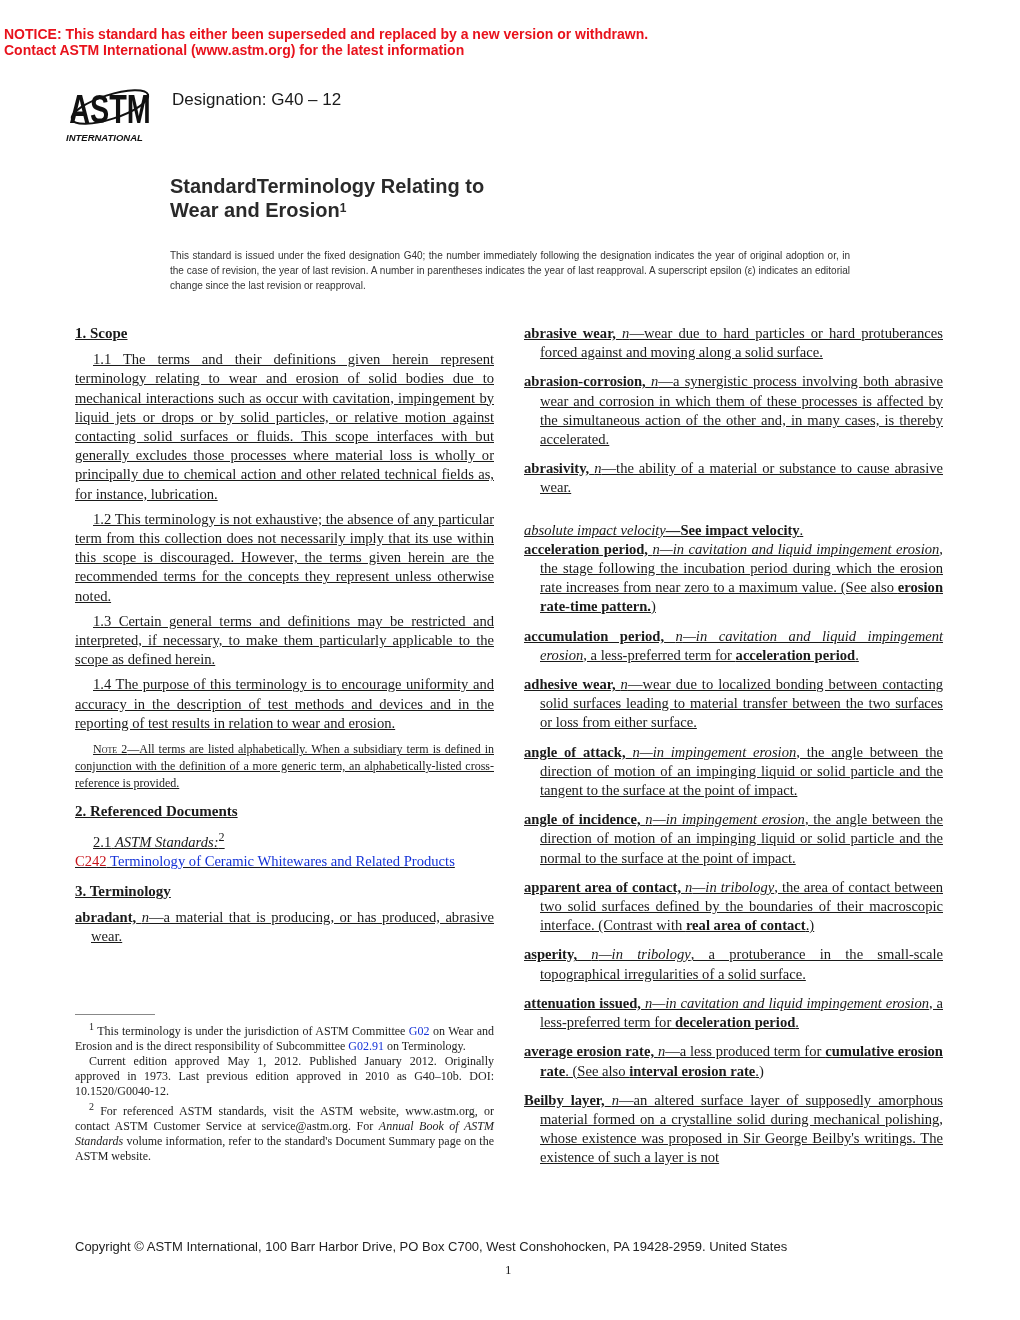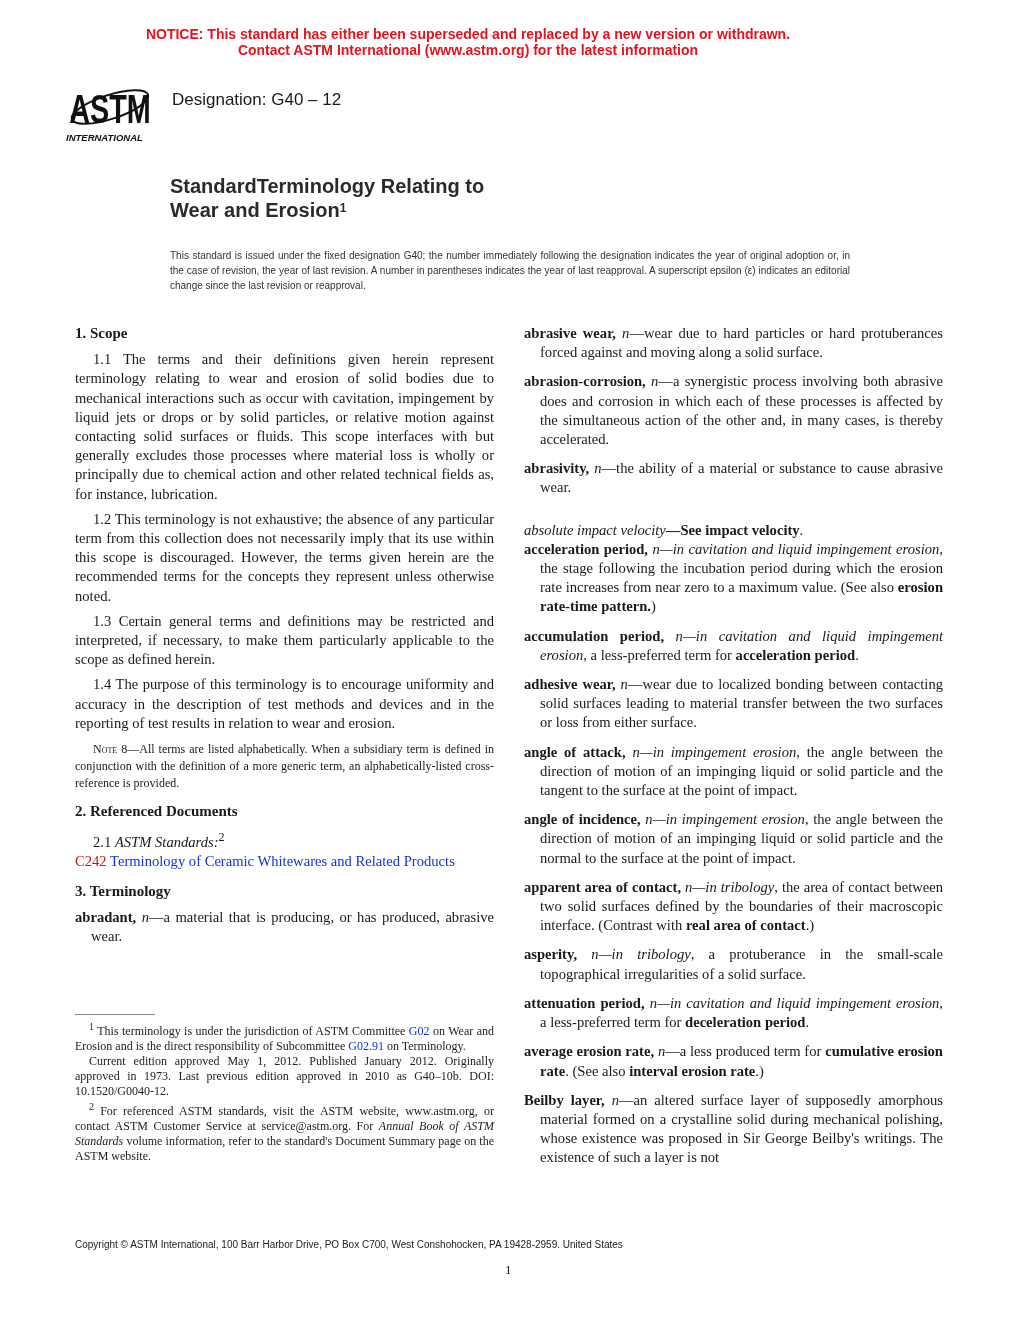--- a/index.html
+++ b/index.html
@@ -1,32 +1,32 @@
 <!DOCTYPE html>
 <html><head>
 <meta charset="utf-8">
 <style>
   html, body { margin: 0; padding: 0; background: #ffffff; }
   body { width: 1020px; height: 1320px; position: relative; overflow: hidden; color: #1a1a1a; }
 
-  #notice { position: absolute; top: 26px; left: 12px; width: 912px; text-align: center;
+  #notice { position: absolute; top: 26px; left: 4px; width: 912px; text-align: left;
     color: #e8121c; font-family: "Liberation Sans", sans-serif; font-weight: bold; font-size: 14px; line-height: 16px; }
 
   #logo { position: absolute; left: 66px; top: 77px; width: 96px; height: 68px; }
   #designation { position: absolute; left: 172px; top: 90px; font-family: "Liberation Sans", sans-serif;
     font-size: 17px; color: #1a1a1a; }
 
   #title { position: absolute; left: 170px; top: 174px; font-family: "Liberation Sans", sans-serif;
     font-weight: bold; font-size: 20px; line-height: 24px; color: #2a2a2a; }
   #title sup { font-size: 12px; vertical-align: top; position: relative; top: -2px; }
 
   #issued { position: absolute; left: 170px; top: 248px; width: 680px; font-family: "Liberation Sans", sans-serif;
     font-size: 10px; line-height: 15px; color: #333; text-align: justify; }
 
-  .col { position: absolute; font-family: "Liberation Serif", serif; font-size: 14.6px; line-height: 19.2px; color: #1a1a1a; }
+  .col { position: absolute; font-family: "Liberation Serif", serif; font-size: 14.6px; line-height: 19.2px; color: #1a1a1a; text-decoration: underline; }
   #left-col { left: 75px; top: 324px; width: 419px; }
   #right-col { left: 524px; top: 324px; width: 419px; }
 
   .sec-head { font-weight: bold; font-size: 15px; margin: 0 0 7px 0; }
   .para { text-indent: 18px; text-align: justify; margin: 0 0 6px 0; }
   .note { font-size: 12px; line-height: 17px; text-indent: 18px; text-align: justify; margin: 8px 0 10px 0; }
   .note .sc { font-variant: small-caps; }
   .sub { margin-left: 18px; }
   .ref { margin-left: 30px; text-indent: -30px; text-align: justify; padding-left: 0; margin-bottom: 10px; }
   .ref .code { color: #c8141b; }
@@ -36,21 +36,21 @@
   .term b { font-weight: bold; }
   .term.tight { margin-bottom: 0; margin-top: 23px; }
 
   #footnotes { position: absolute; left: 75px; top: 1019px; width: 419px; font-family: "Liberation Serif", serif;
     font-size: 12px; line-height: 15px; color: #222; }
   #footnotes .fn { text-indent: 14px; text-align: justify; margin: 0; }
   #footnotes .link { color: #1432d8; }
   #fn-rule { position: absolute; left: 75px; top: 1014px; width: 80px; border-top: 1px solid #888; }
 
   #copyright { position: absolute; left: 75px; top: 1239px; font-family: "Liberation Sans", sans-serif;
-    font-size: 10px; color: #222; }
+    font-size: 13px; color: #222; }
   #page-number { position: absolute; left: 505px; top: 1262px; font-family: "Liberation Serif", serif; font-size: 13px; color: #222; }
 </style>
 </head>
 <body>
 
 <div id="notice">
   <div>NOTICE: This standard has either been superseded and replaced by a new version or withdrawn.</div>
   <div>Contact ASTM International (www.astm.org) for the latest information</div>
 </div>
 
@@ -69,21 +69,21 @@
 </div>
 
 <div id="issued">This standard is issued under the fixed designation G40; the number immediately following the designation indicates the year of original adoption or, in the case of revision, the year of last revision. A number in parentheses indicates the year of last reapproval. A superscript epsilon (ε) indicates an editorial change since the last revision or reapproval.</div>
 
 <div id="left-col" class="col">
   <div class="sec-head">1.  Scope</div>
   <p class="para">1.1  The terms and their definitions given herein represent terminology relating to wear and erosion of solid bodies due to mechanical interactions such as occur with cavitation, impingement by liquid jets or drops or by solid particles, or relative motion against contacting solid surfaces or fluids. This scope interfaces with but generally excludes those processes where material loss is wholly or principally due to chemical action and other related technical fields as, for instance, lubrication.</p>
   <p class="para">1.2  This terminology is not exhaustive; the absence of any particular term from this collection does not necessarily imply that its use within this scope is discouraged. However, the terms given herein are the recommended terms for the concepts they represent unless otherwise noted.</p>
   <p class="para">1.3  Certain general terms and definitions may be restricted and interpreted, if necessary, to make them particularly applicable to the scope as defined herein.</p>
   <p class="para">1.4  The purpose of this terminology is to encourage uniformity and accuracy in the description of test methods and devices and in the reporting of test results in relation to wear and erosion.</p>
-  <p class="note"><span class="sc">Note 8</span><span>—All terms are listed alphabetically. When a subsidiary term is defined in conjunction with the definition of a more generic term, an alphabetically-listed cross-reference is provided.</span></p>
+  <p class="note"><span class="sc">Note 2</span><span>—All terms are listed alphabetically. When a subsidiary term is defined in conjunction with the definition of a more generic term, an alphabetically-listed cross-reference is provided.</span></p>
 
   <div class="sec-head">2.  Referenced Documents</div>
   <div class="sub">
     <span>2.1</span>
     <i>ASTM Standards:</i><sup>2</sup>
   </div>
   <div class="ref sub">
     <span class="code">C242</span>
     <span class="title">Terminology of Ceramic Whitewares and Related Products</span>
   </div>
@@ -94,29 +94,29 @@
 
 <div id="fn-rule"></div>
 <div id="footnotes">
   <p class="fn"><sup>1</sup><span> This terminology is under the jurisdiction of ASTM Committee </span><span class="link">G02</span><span> on Wear and Erosion and is the direct responsibility of Subcommittee </span><span class="link">G02.91</span><span> on Terminology.</span></p>
   <p class="fn">Current edition approved May 1, 2012. Published January 2012. Originally approved in 1973. Last previous edition approved in 2010 as G40–10b. DOI: 10.1520/G0040-12.</p>
   <p class="fn"><sup>2</sup><span> For referenced ASTM standards, visit the ASTM website, www.astm.org, or contact ASTM Customer Service at service@astm.org. For </span><i>Annual Book of ASTM Standards</i><span> volume information, refer to the standard's Document Summary page on the ASTM website.</span></p>
 </div>
 
 <div id="right-col" class="col">
   <div class="term"><b>abrasive wear,</b> <i>n</i><span>—wear due to hard particles or hard protuberances forced against and moving along a solid surface.</span></div>
-  <div class="term"><b>abrasion-corrosion,</b> <i>n</i><span>—a synergistic process involving both abrasive does and corrosion in which each of these processes is affected by the simultaneous action of the other and, in many cases, is thereby accelerated.</span></div>
+  <div class="term"><b>abrasion-corrosion,</b> <i>n</i><span>—a synergistic process involving both abrasive wear and corrosion in which them of these processes is affected by the simultaneous action of the other and, in many cases, is thereby accelerated.</span></div>
   <div class="term"><b>abrasivity,</b> <i>n</i><span>—the ability of a material or substance to cause abrasive wear.</span></div>
   <div class="term tight"><i>absolute impact velocity</i><b>—See </b><b>impact velocity</b><span>.</span></div>
   <div class="term"><b>acceleration period,</b> <i>n</i><i>—in cavitation and liquid impingement erosion</i><span>, the stage following the incubation period during which the erosion rate increases from near zero to a maximum value. (See also </span><b>erosion rate-time pattern.</b><span>)</span></div>
   <div class="term"><b>accumulation period,</b> <i>n</i><i>—in cavitation and liquid impingement erosion</i><span>, a less-preferred term for </span><b>acceleration period</b><span>.</span></div>
   <div class="term"><b>adhesive wear,</b> <i>n</i><span>—wear due to localized bonding between contacting solid surfaces leading to material transfer between the two surfaces or loss from either surface.</span></div>
   <div class="term"><b>angle of attack,</b> <i>n</i><i>—in impingement erosion</i><span>, the angle between the direction of motion of an impinging liquid or solid particle and the tangent to the surface at the point of impact.</span></div>
   <div class="term"><b>angle of incidence,</b> <i>n</i><i>—in impingement erosion</i><span>, the angle between the direction of motion of an impinging liquid or solid particle and the normal to the surface at the point of impact.</span></div>
   <div class="term"><b>apparent area of contact,</b> <i>n</i><i>—in tribology</i><span>, the area of contact between two solid surfaces defined by the boundaries of their macroscopic interface. (Contrast with </span><b>real area of contact</b><span>.)</span></div>
   <div class="term"><b>asperity,</b> <i>n</i><i>—in tribology</i><span>, a protuberance in the small-scale topographical irregularities of a solid surface.</span></div>
-  <div class="term"><b>attenuation period,</b> <i>n</i><i>—in cavitation and liquid impingement erosion</i><span>, a less-preferred term for </span><b>deceleration period</b><span>.</span></div>
+  <div class="term"><b>attenuation issued,</b> <i>n</i><i>—in cavitation and liquid impingement erosion</i><span>, a less-preferred term for </span><b>deceleration period</b><span>.</span></div>
   <div class="term"><b>average erosion rate,</b> <i>n</i><span>—a less produced term for </span><b>cumulative erosion rate</b><span>. (See also </span><b>interval erosion rate</b><span>.)</span></div>
   <div class="term"><b>Beilby layer,</b> <i>n</i><span>—an altered surface layer of supposedly amorphous material formed on a crystalline solid during mechanical polishing, whose existence was proposed in Sir George Beilby's writings. The existence of such a layer is not</span></div>
 </div>
 
 <div id="copyright">Copyright © ASTM International, 100 Barr Harbor Drive, PO Box C700, West Conshohocken, PA 19428-2959. United States</div>
 <div id="page-number">1</div>
 
 </body></html>

